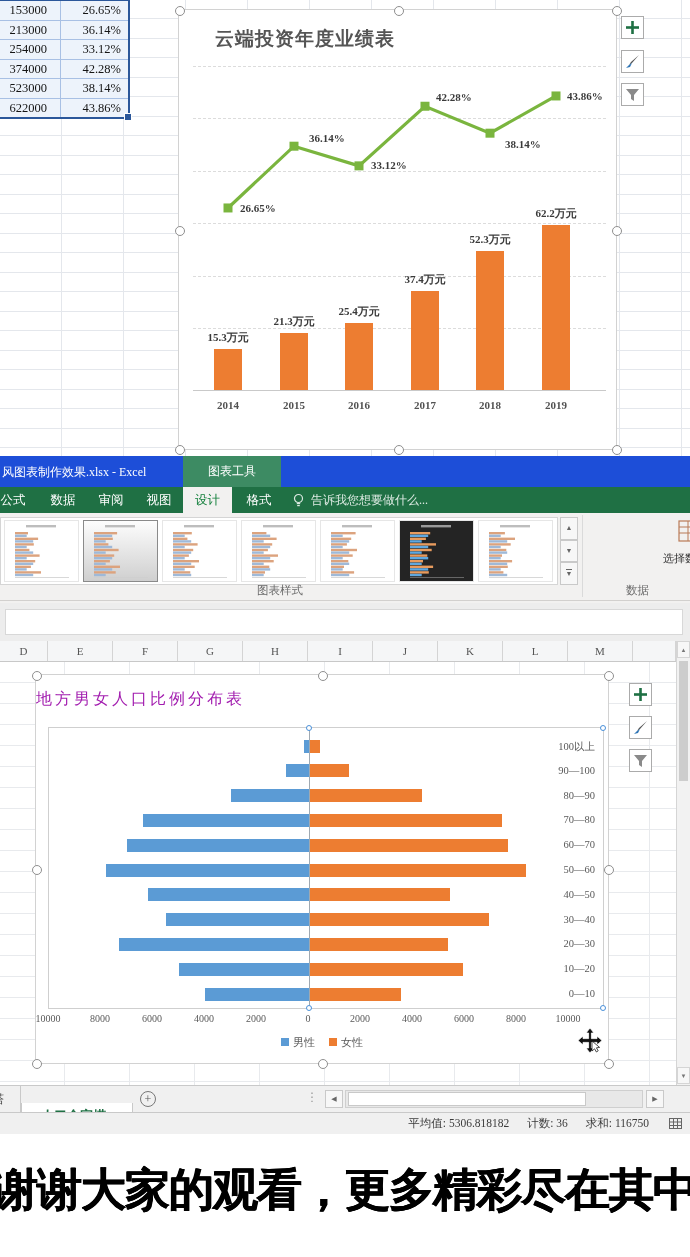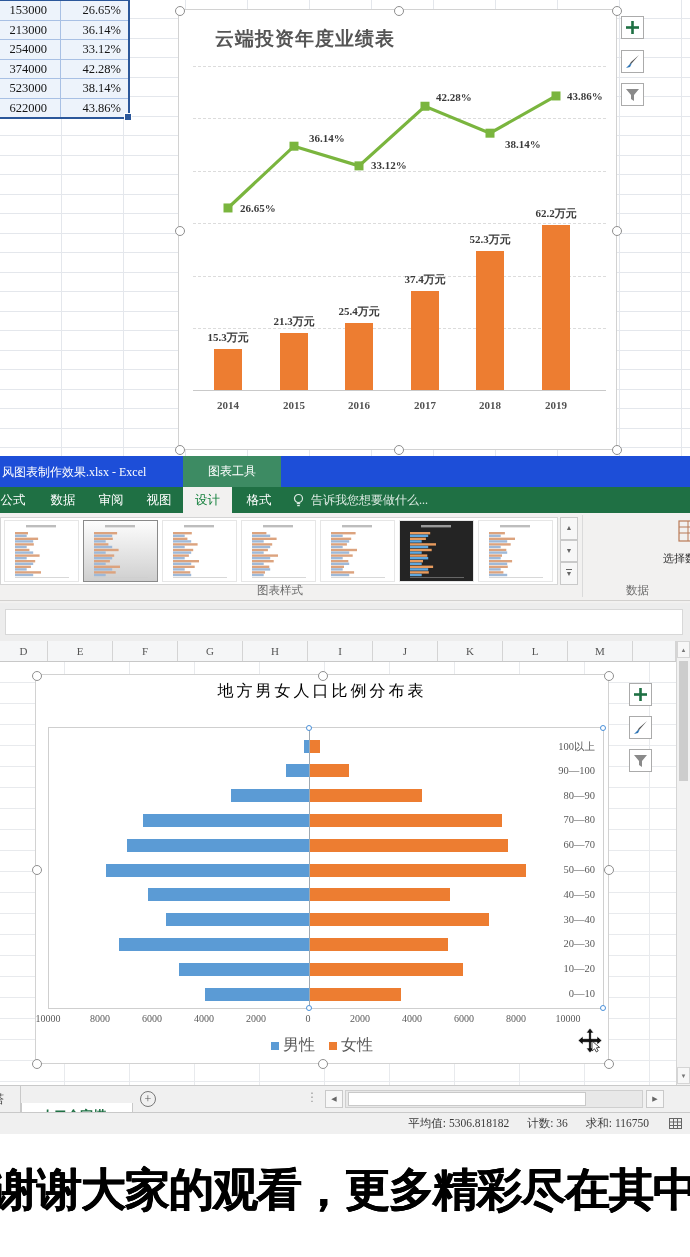--- a/index.html
+++ b/index.html
@@ -79,28 +79,28 @@
     display:flex;align-items:center;justify-content:center;}
   #bottom-grid{position:absolute;left:0;top:21px;width:676px;height:423px;background:
     repeating-linear-gradient(to right,transparent 0 64px,#e8eaed 64px 65px),
     repeating-linear-gradient(to bottom,transparent 0 20px,#e8eaed 20px 21px),#fff;}
   #v-scroll{position:absolute;left:676px;top:0;width:14px;height:444px;background:#F2F2F2;border-left:1px solid #D5D5D5;box-sizing:border-box;}
   .vs-btn{position:absolute;left:0;width:13px;height:17px;background:#F7F7F7;border:1px solid #D5D5D5;box-sizing:border-box;
     font-size:6px;color:#777;display:flex;align-items:center;justify-content:center;}
   #vs-thumb{position:absolute;left:2px;top:20px;width:9px;height:120px;background:#CDCDCD;}
 
   
-  #py-title{position:absolute;left:0;top:6px;width:100%;text-align:center;font-size:16px;color:#000000;letter-spacing:3px;}
+  #py-title{position:absolute;left:0;top:14px;width:100%;text-align:left;font-size:16px;color:#a21caf;letter-spacing:3px;}
   #py-plot{position:absolute;left:12px;top:52px;width:554px;height:280px;border:1px solid #CFCFCF;box-sizing:content-box;}
   #py-axis{position:absolute;left:260px;top:0;width:1px;height:280px;background:#9FA9B2;}
   .bluedot{position:absolute;width:6px;height:6px;border-radius:50%;background:#fff;border:1.5px solid #4A90D9;transform:translate(-50%,-50%);z-index:5;box-sizing:border-box;}
   .pybar{position:absolute;height:13px;}
   .age-label{position:absolute;right:8px;width:70px;text-align:right;font-size:10.5px;color:#595959;}
   .x-tick{position:absolute;width:44px;text-align:center;font-size:10px;color:#595959;top:338px;}
-  #py-legend{position:absolute;left:0;top:360px;width:100%;display:flex;justify-content:center;gap:14px;font-size:16px;color:#595959;}
+  #py-legend{position:absolute;left:0;top:360px;width:100%;display:flex;justify-content:center;gap:14px;font-size:11px;color:#595959;}
   #py-legend .sw{display:inline-block;width:8px;height:8px;margin-right:4px;}
 
   
   #sheet-tabbar{position:absolute;left:0;top:444px;width:690px;height:27px;background:#F0F0F0;border-top:1px solid #C9C9C9;box-sizing:border-box;}
   #tab-partial{position:absolute;left:0;top:0;width:20px;height:26px;overflow:hidden;background:#F0F0F0;border-right:1px solid #C9C9C9;
     font-size:12px;color:#444;line-height:26px;}
   #tab-partial b{font-weight:400;margin-left:-8px;display:inline-block;}
   #tab-active{position:absolute;left:21px;top:17px;width:112px;height:26px;background:#fff;border-right:1px solid #C9C9C9;border-left:1px solid #C9C9C9;
     display:flex;align-items:center;justify-content:center;font-size:13px;color:#1F7044;font-weight:700;box-sizing:border-box;}
   #add-sheet{position:absolute;left:140px;top:5px;width:16px;height:16px;border:1px solid #777;border-radius:50%;

